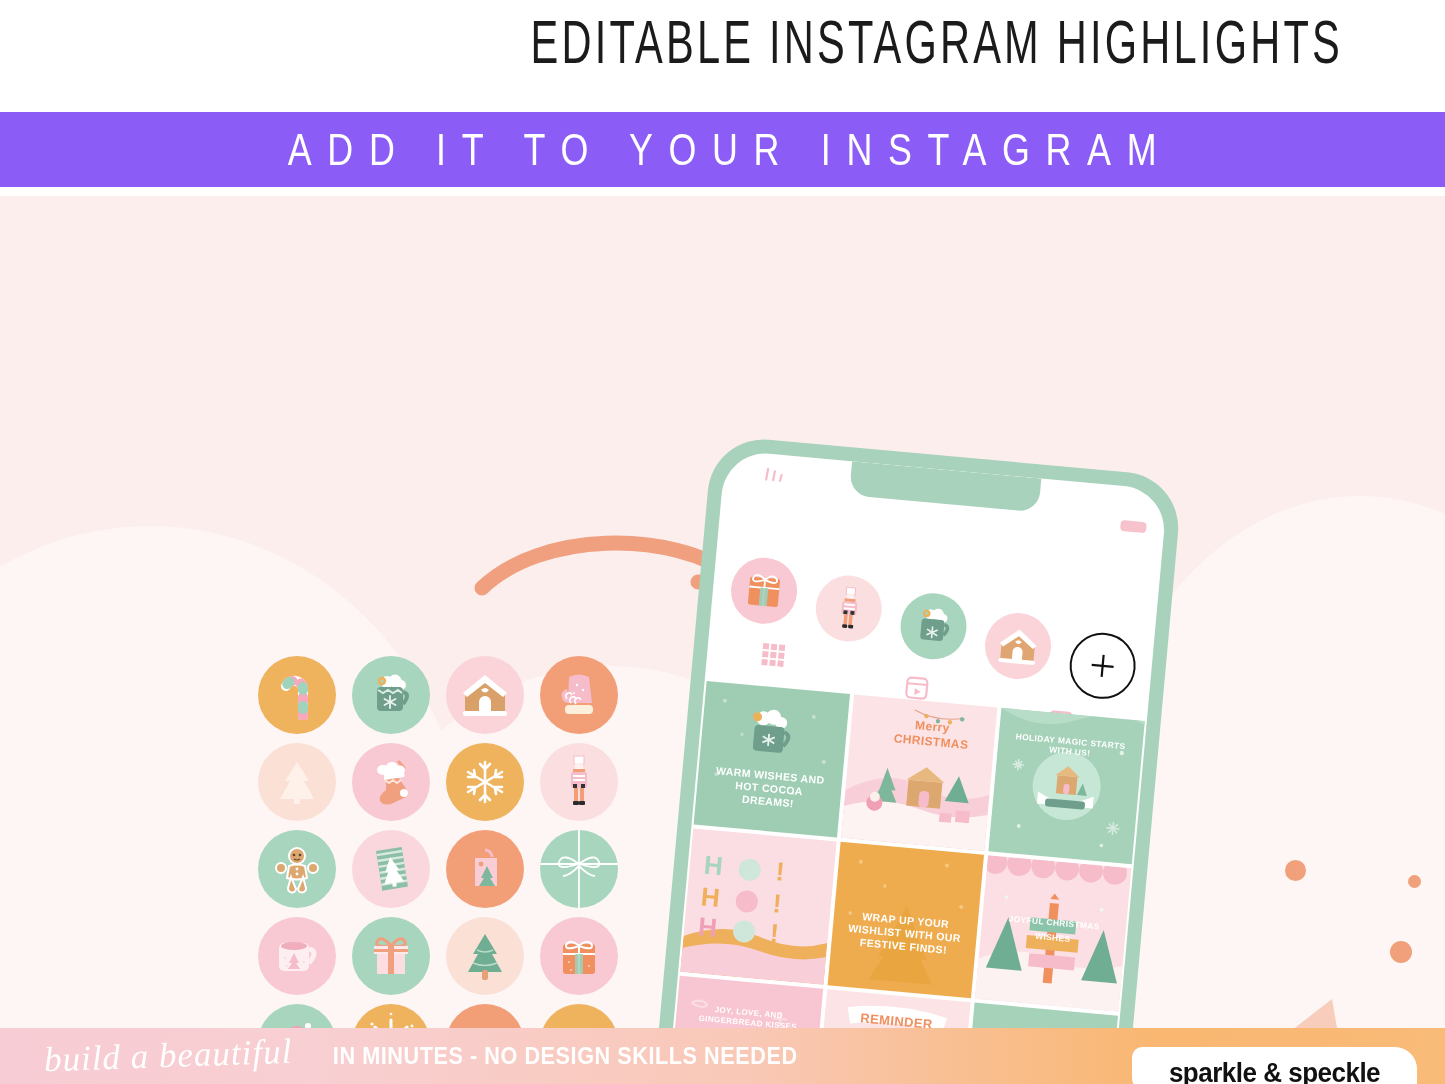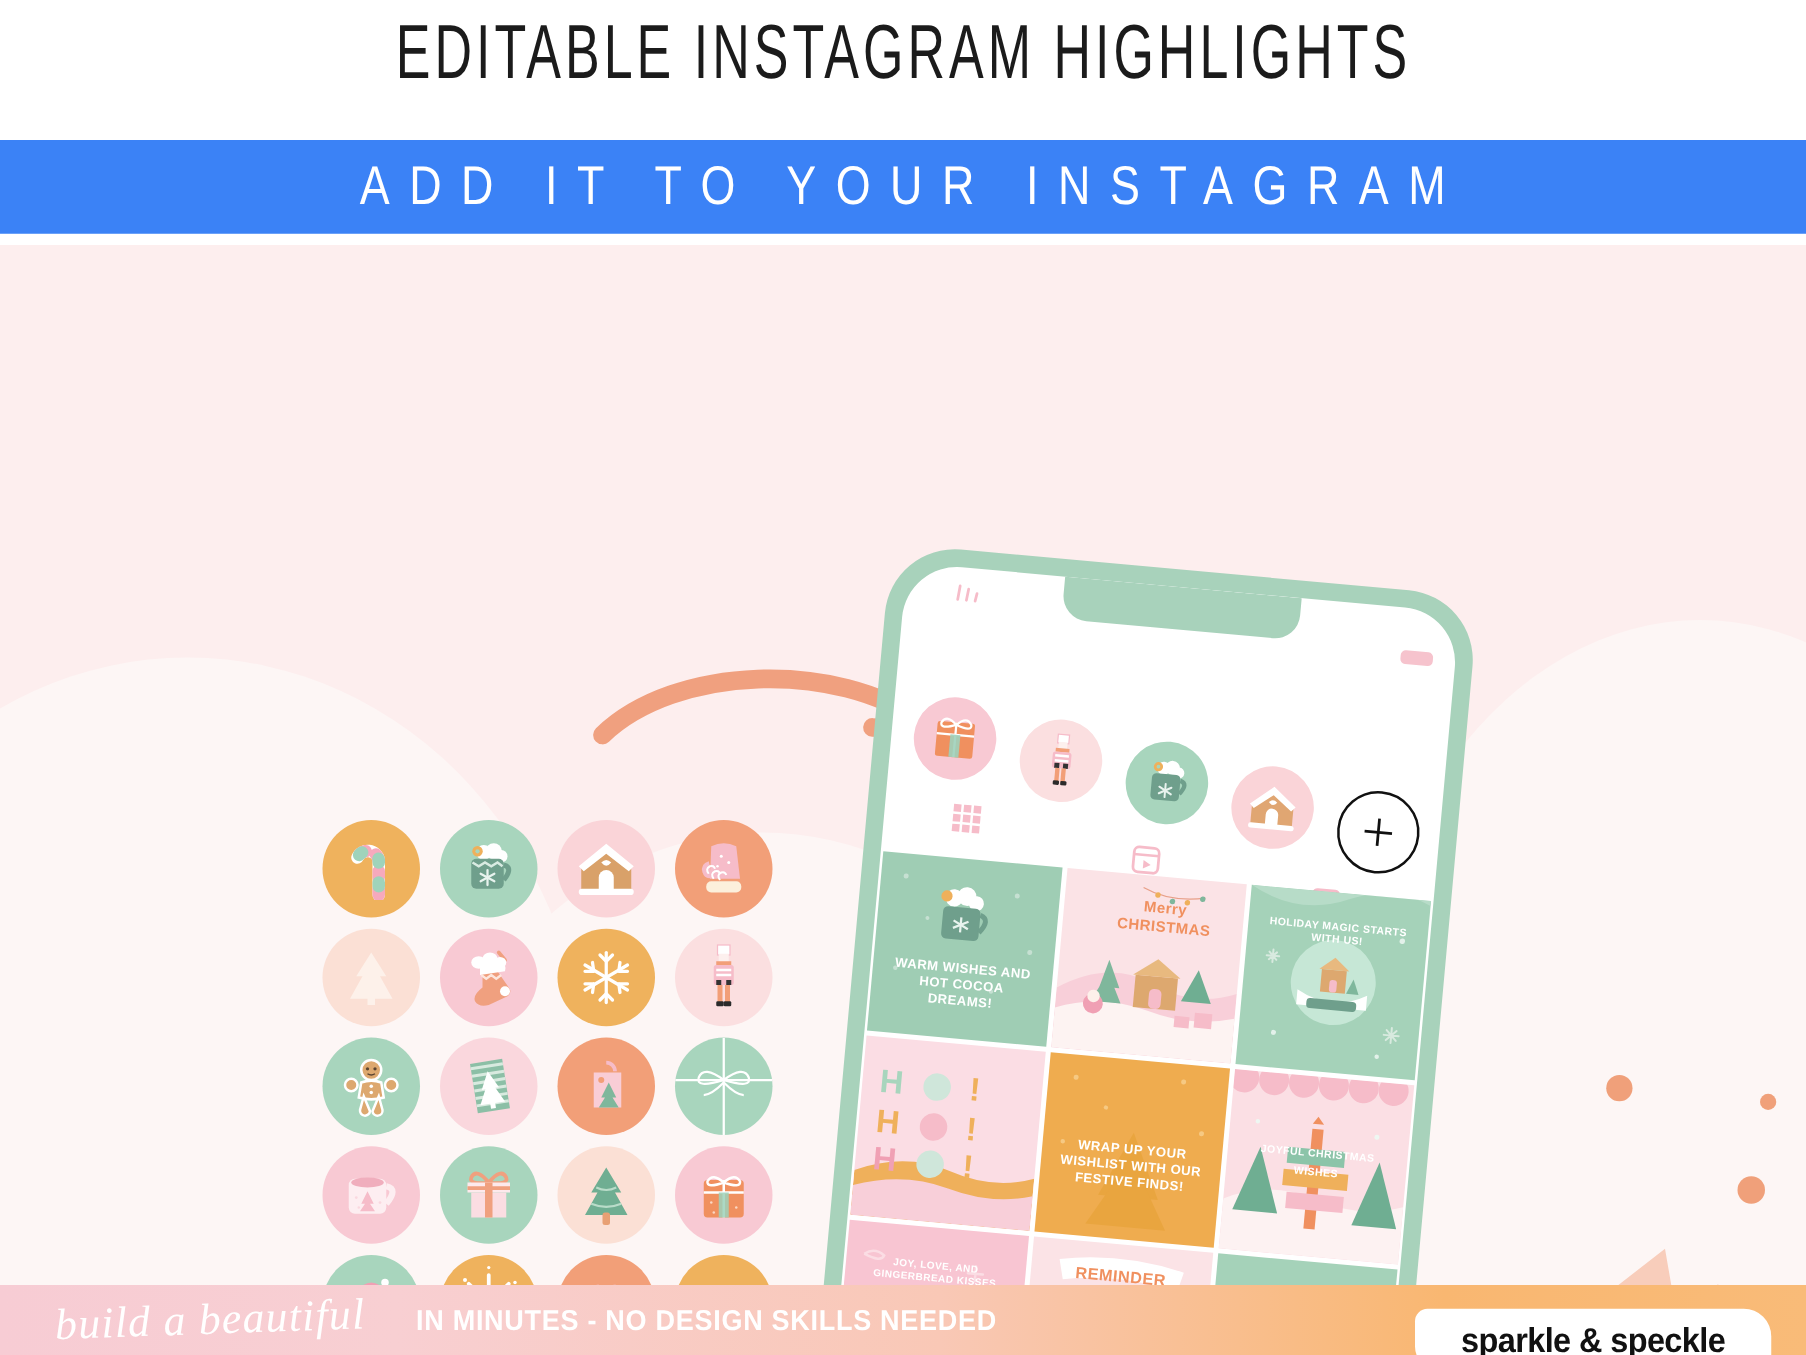--- a/index.html
+++ b/index.html
@@ -6,34 +6,34 @@
   body{
     width:1445px;height:1084px;overflow:hidden;position:relative;
     background:#ffffff;
     font-family:"Liberation Sans", sans-serif;
   }
   #stage{position:absolute;inset:0;width:1445px;height:1084px;overflow:hidden;background:#fff;}
 
   
   .title-bar{
     position:absolute;left:0;top:0;width:1445px;height:84px;background:#ffffff;
-    display:flex;align-items:center;justify-content:center;
+    display:flex;align-items:center;justify-content:flex-end;
   }
   .title-text{
     font-family:"Liberation Sans", sans-serif;
     font-size:52px;font-weight:400;color:#1b1b1b;
     letter-spacing:4px;
     transform:scaleX(.80) scaleY(1.18);
     transform-origin:center;
     white-space:nowrap;
   }
 
   
   .mint-band{
-    position:absolute;left:0;top:112px;width:1445px;height:75px;background:#3b82f6;
+    position:absolute;left:0;top:112px;width:1445px;height:75px;background:#8b5cf6;
     display:flex;align-items:center;justify-content:center;
   }
   .mint-band-text{
     font-family:"Liberation Sans", sans-serif;
     font-size:39px;font-weight:400;color:#ffffff;
     letter-spacing:17px;
     transform:scaleX(.92) scaleY(1.12);
     white-space:nowrap;padding-left:17px;
   }
 

